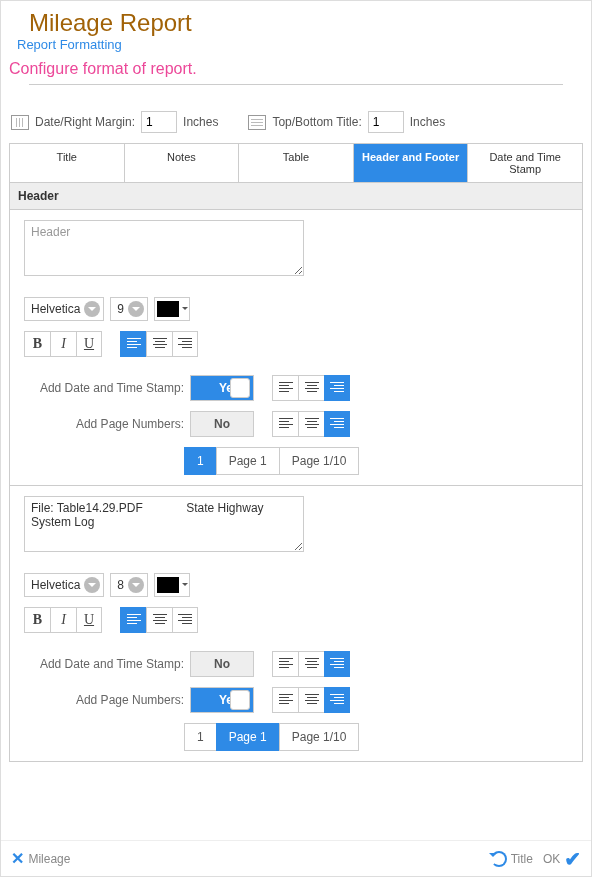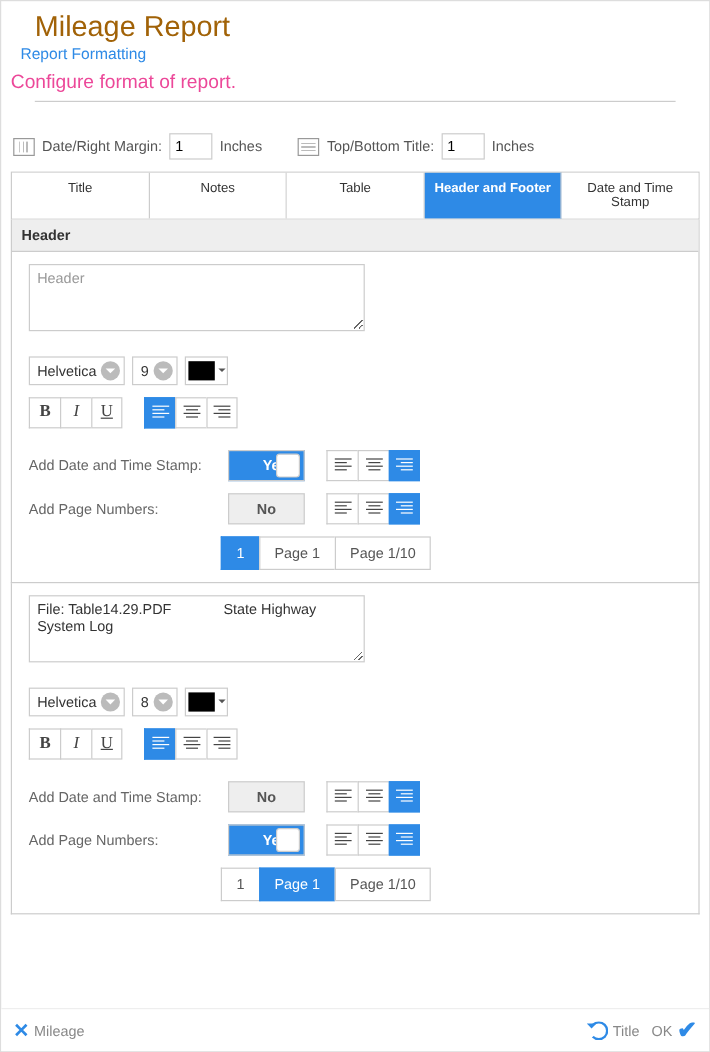--- a/index.html
+++ b/index.html
@@ -57,21 +57,21 @@
   .grp .icon-btn:not(:last-child){border-right:none}
   .b{font-weight:bold}.i{font-style:italic}.u{text-decoration:underline}
 
   .al{display:inline-block;width:14px;height:12px;position:relative}
   .al span{position:absolute;height:1px;background:currentColor;left:0;right:0}
   .al .s1{top:0}.al .s2{top:3px}.al .s3{top:6px}.al .s4{top:9px}
   .al.left .s2,.al.left .s4{right:4px}
   .al.right .s2,.al.right .s4{left:4px}
   .al.center .s2,.al.center .s4{left:2px;right:2px}
 
-  .lbl{color:#666;font-size:12px;display:inline-block;width:160px}
+  .lbl{color:#666;font-size:12px;text-align:right;display:inline-block;width:160px}
 
   .toggle{width:64px;height:26px;border:1px solid #ccc;display:inline-flex;align-items:center;position:relative;font-weight:600;font-size:12px}
   .toggle.on{background:#2e8ae6;color:#fff;justify-content:flex-start;padding-left:28px}
   .toggle.off{background:#eee;color:#555;justify-content:center}
   .toggle .knob{position:absolute;width:20px;height:20px;background:#fff;border:1px solid #ccc;border-radius:3px;top:2px}
   .toggle.on .knob{right:3px}
 
   .pill-row{display:flex;gap:0;margin-top:10px;margin-left:160px}
   .pill{height:28px;border:1px solid #ccc;background:#fff;color:#555;font-size:12px;display:inline-flex;align-items:center;padding:0 12px}
   .pill:not(:last-child){border-right:none}

